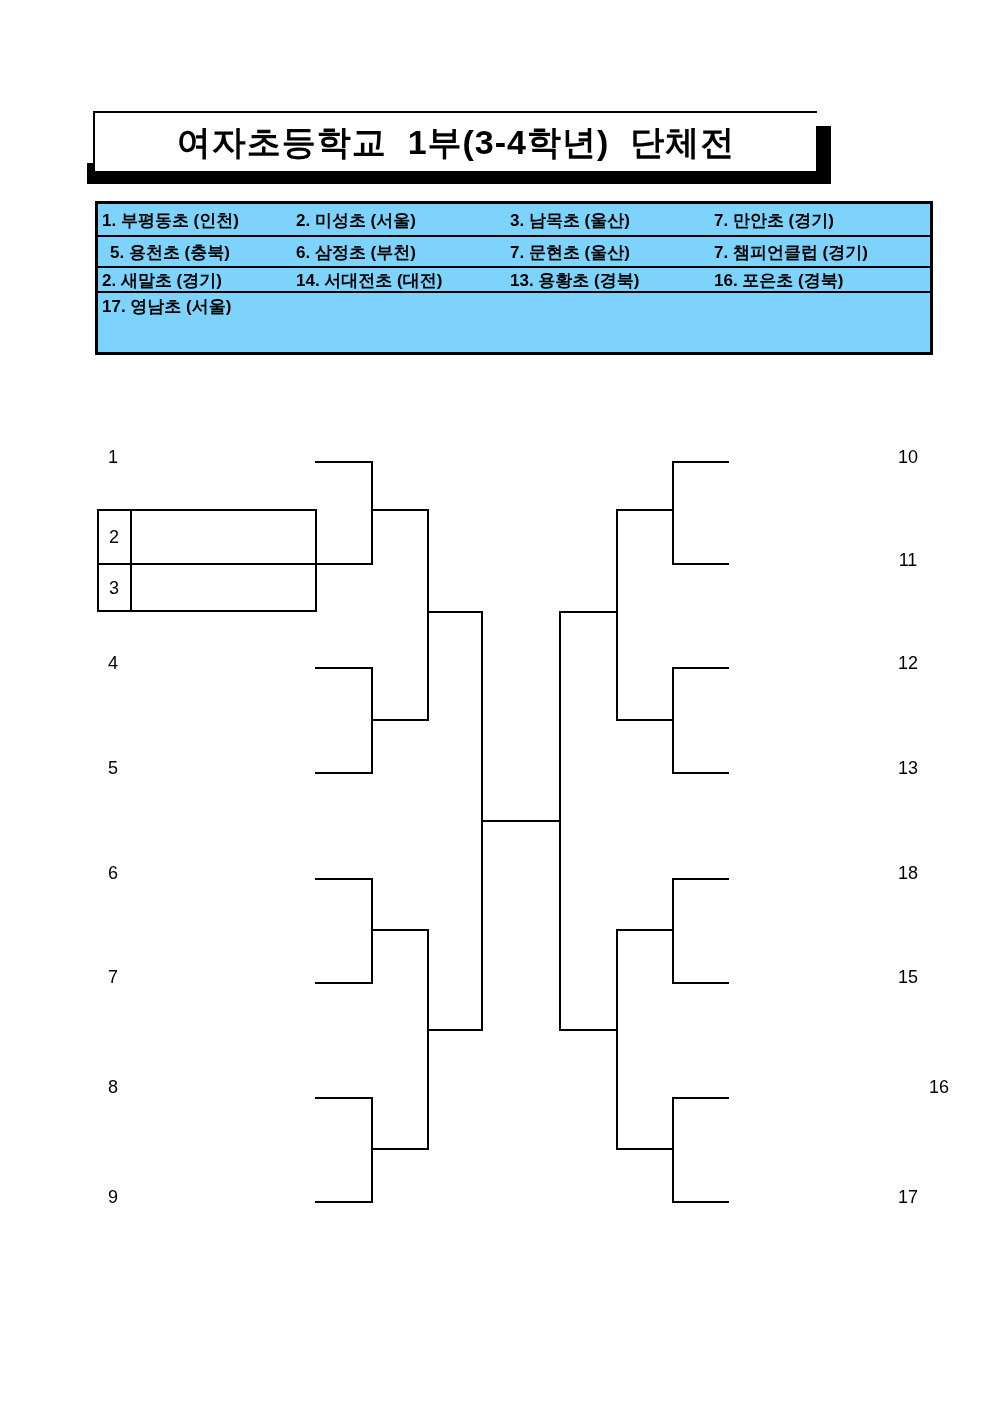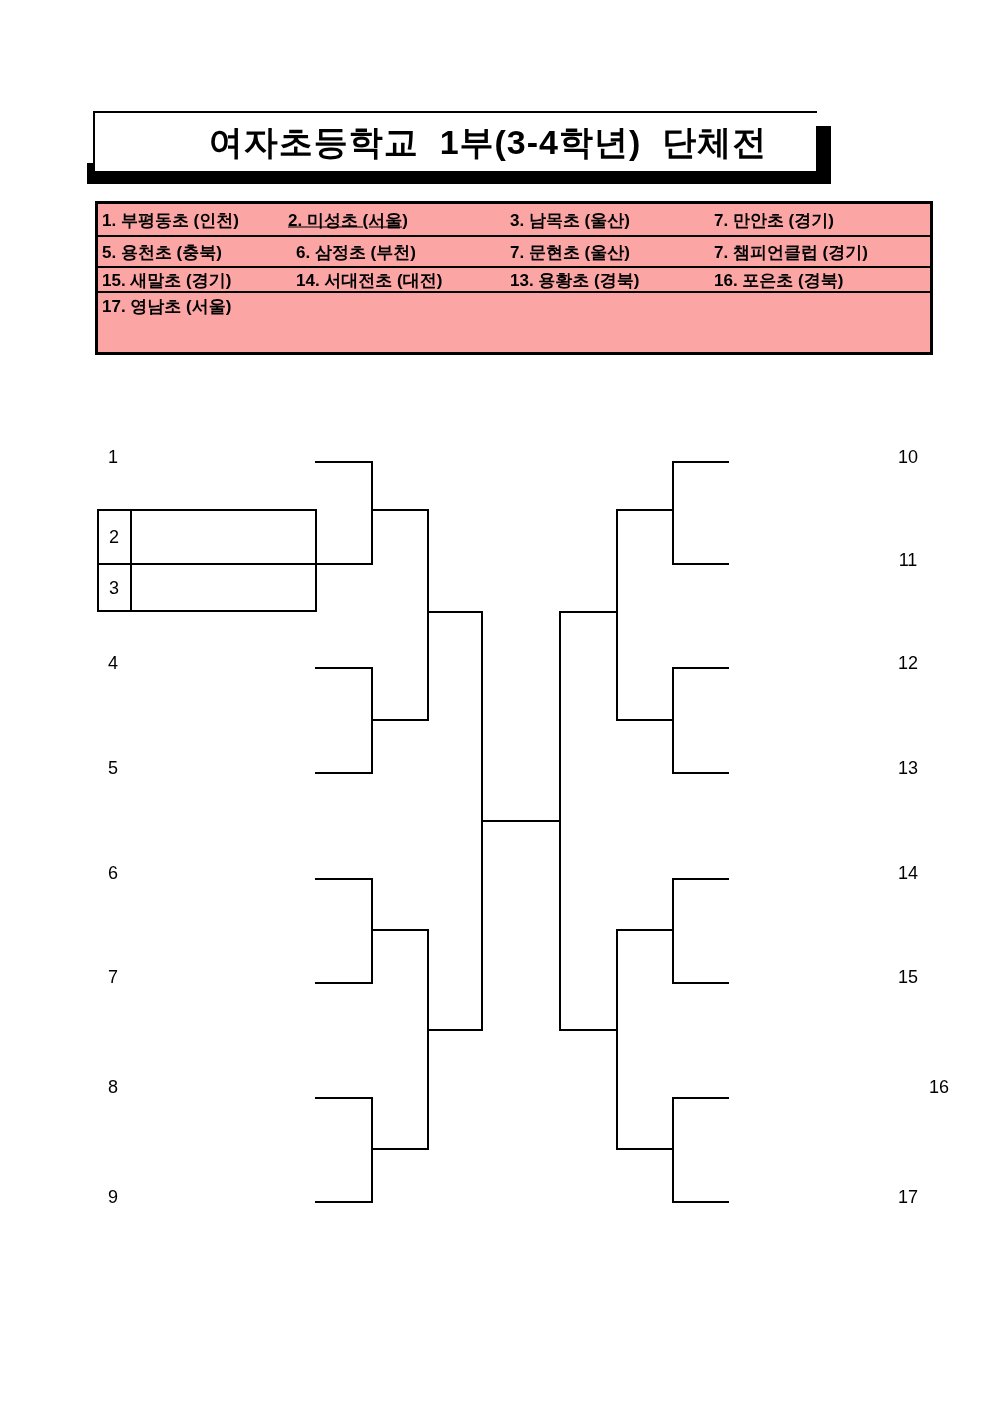--- a/index.html
+++ b/index.html
@@ -2,21 +2,21 @@
 <html><head>
 <meta charset="utf-8">
 <style>
   html,body{margin:0;padding:0;background:#888;}
   .page{position:relative;width:992px;height:1403px;background:#ffffff;margin:0 auto;
         font-family:"Liberation Sans","DejaVu Sans",sans-serif;overflow:hidden;}
   
   .title-box{position:absolute;left:93px;top:111px;width:724px;height:61px;
              border-top:2px solid #000;border-left:2px solid #000;box-sizing:border-box;}
   .title-text{position:absolute;left:0;top:0;width:100%;height:100%;line-height:58px;
-              text-align:center;font-size:34px;font-weight:bold;color:#000;white-space:pre;letter-spacing:1px;padding-left:32px;}
+              text-align:center;font-size:34px;font-weight:bold;color:#000;white-space:pre;letter-spacing:1px;}
   .title-shadow-bottom{position:absolute;left:87px;top:171px;width:744px;height:13px;background:#000;}
   .title-shadow-right{position:absolute;left:816px;top:126px;width:15px;height:58px;background:#000;}
   .title-shadow-hook{position:absolute;left:87px;top:163px;width:7px;height:10px;background:#000;}
   
   .entrants{position:absolute;left:95px;top:201px;width:838px;height:154px;
             border:3px solid #000;box-sizing:border-box;}
   .entrant-row{position:relative;width:100%;box-sizing:border-box;border-bottom:2px solid #000;}
   .entrant-row:last-child{border-bottom:none;}
   .entrant-cell{position:absolute;top:50%;transform:translateY(-50%);white-space:nowrap;
                 font-size:17px;font-weight:bold;color:#000;}
@@ -31,35 +31,35 @@
 
 <div class="page">
 
   <div class="title-box">
     <div class="title-text">여자초등학교  1부(3-4학년)  단체전</div>
   </div>
   <div class="title-shadow-bottom"></div>
   <div class="title-shadow-right"></div>
   <div class="title-shadow-hook"></div>
 
-  <div class="entrants" id="entrants" style="background: #fca5a5; border-color: rgb(0, 0, 0);">
+  <div class="entrants" id="entrants" style="background: #7dd3fc; border-color: rgb(0, 0, 0);">
       <div class="entrant-row" style="height: 33px; border-color: rgb(0, 0, 0);">
         <span class="entrant-cell" style="left: 4px;">1. 부평동초 (인천)</span>
-        <span class="entrant-cell" style="left: 190px; text-decoration: underline;">2. 미성초 (서울)</span>
+        <span class="entrant-cell" style="left: 198px;">2. 미성초 (서울)</span>
         <span class="entrant-cell" style="left: 412px;">3. 남목초 (울산)</span>
         <span class="entrant-cell" style="left: 616px;">7. 만안초 (경기)</span>
       </div>
       <div class="entrant-row" style="height: 31px; border-color: rgb(0, 0, 0);">
-        <span class="entrant-cell" style="left: 4px;">5. 용천초 (충북)</span>
+        <span class="entrant-cell" style="left: 12px;">5. 용천초 (충북)</span>
         <span class="entrant-cell" style="left: 198px;">6. 삼정초 (부천)</span>
         <span class="entrant-cell" style="left: 412px;">7. 문현초 (울산)</span>
         <span class="entrant-cell" style="left: 616px;">7. 챔피언클럽 (경기)</span>
       </div>
       <div class="entrant-row" style="height: 25px; border-color: rgb(0, 0, 0);">
-        <span class="entrant-cell" style="left: 4px;">15. 새말초 (경기)</span>
+        <span class="entrant-cell" style="left: 4px;">2. 새말초 (경기)</span>
         <span class="entrant-cell" style="left: 198px;">14. 서대전초 (대전)</span>
         <span class="entrant-cell" style="left: 412px;">13. 용황초 (경북)</span>
         <span class="entrant-cell" style="left: 616px;">16. 포은초 (경북)</span>
       </div>
       <div class="entrant-row" style="height: 25px; border-color: rgb(0, 0, 0);">
         <span class="entrant-cell" style="left: 4px;">17. 영남초 (서울)</span>
       </div>
     </div>
 
   <div class="bracket" id="bracket">
@@ -117,19 +117,19 @@
       <div class="seed" style="left: 113px; top: 663px;">4</div>
       <div class="seed" style="left: 113px; top: 768px;">5</div>
       <div class="seed" style="left: 113px; top: 873px;">6</div>
       <div class="seed" style="left: 113px; top: 977px;">7</div>
       <div class="seed" style="left: 113px; top: 1087px;">8</div>
       <div class="seed" style="left: 113px; top: 1197px;">9</div>
       <div class="seed" style="left: 908px; top: 457px;">10</div>
       <div class="seed" style="left: 908px; top: 560px;">11</div>
       <div class="seed" style="left: 908px; top: 663px;">12</div>
       <div class="seed" style="left: 908px; top: 768px;">13</div>
-      <div class="seed" style="left: 908px; top: 873px;">14</div>
+      <div class="seed" style="left: 908px; top: 873px;">18</div>
       <div class="seed" style="left: 908px; top: 977px;">15</div>
       <div class="seed" style="left: 908px; top: 1087px; margin-left: 31px;">16</div>
       <div class="seed" style="left: 908px; top: 1197px;">17</div>
     </div>
 
 </div>
 
 </body></html>

